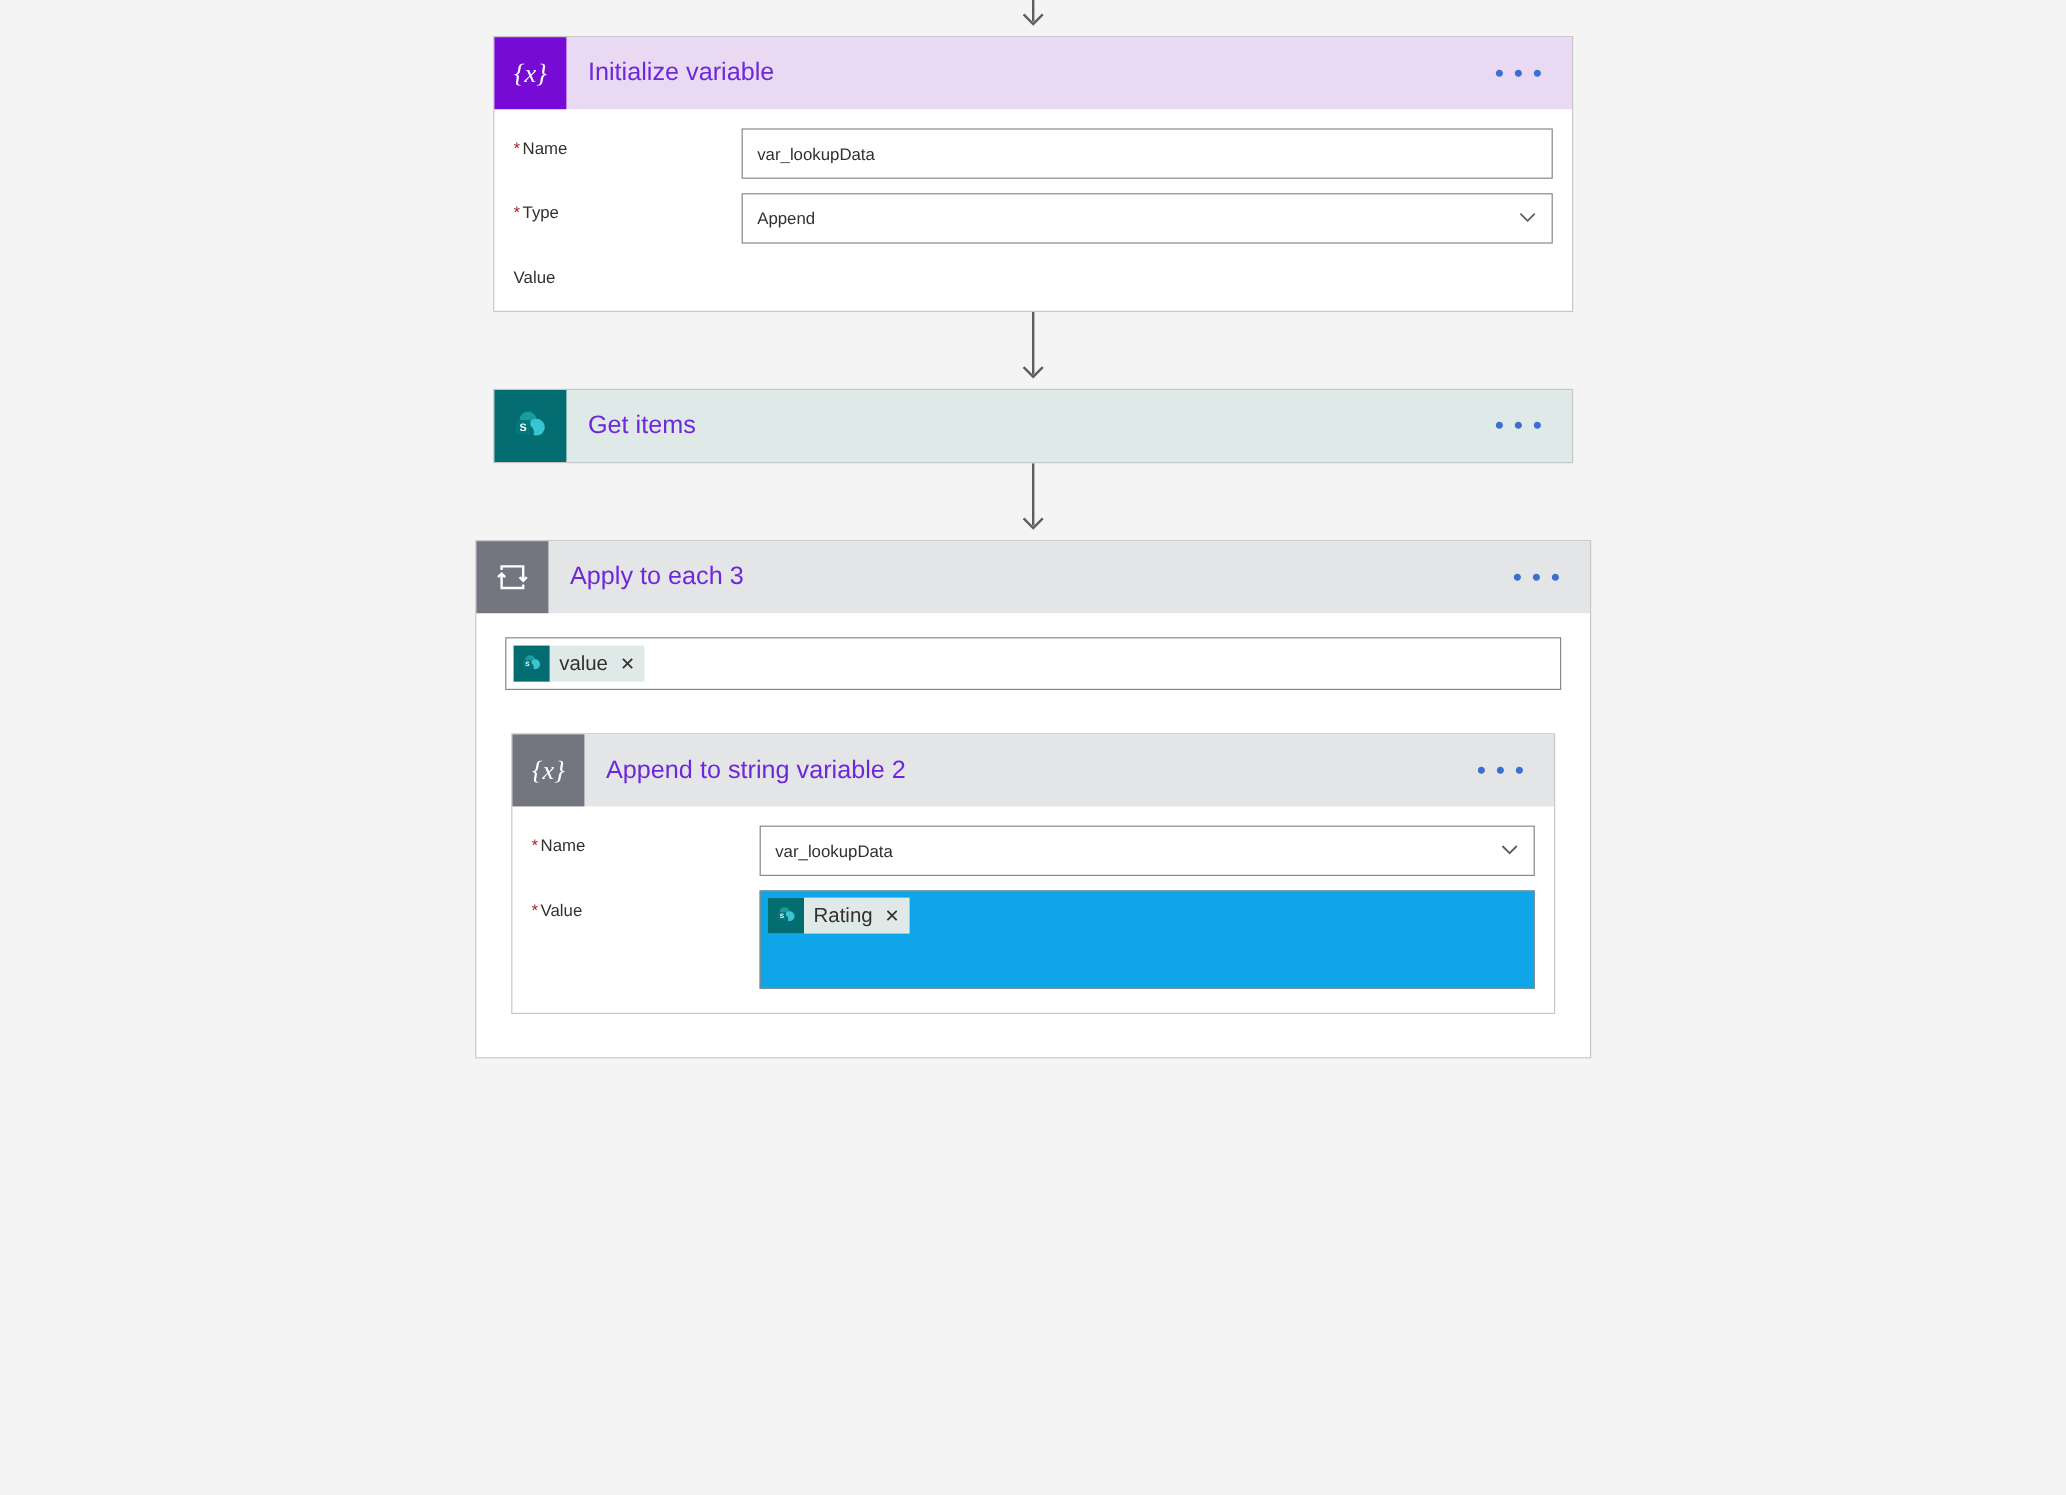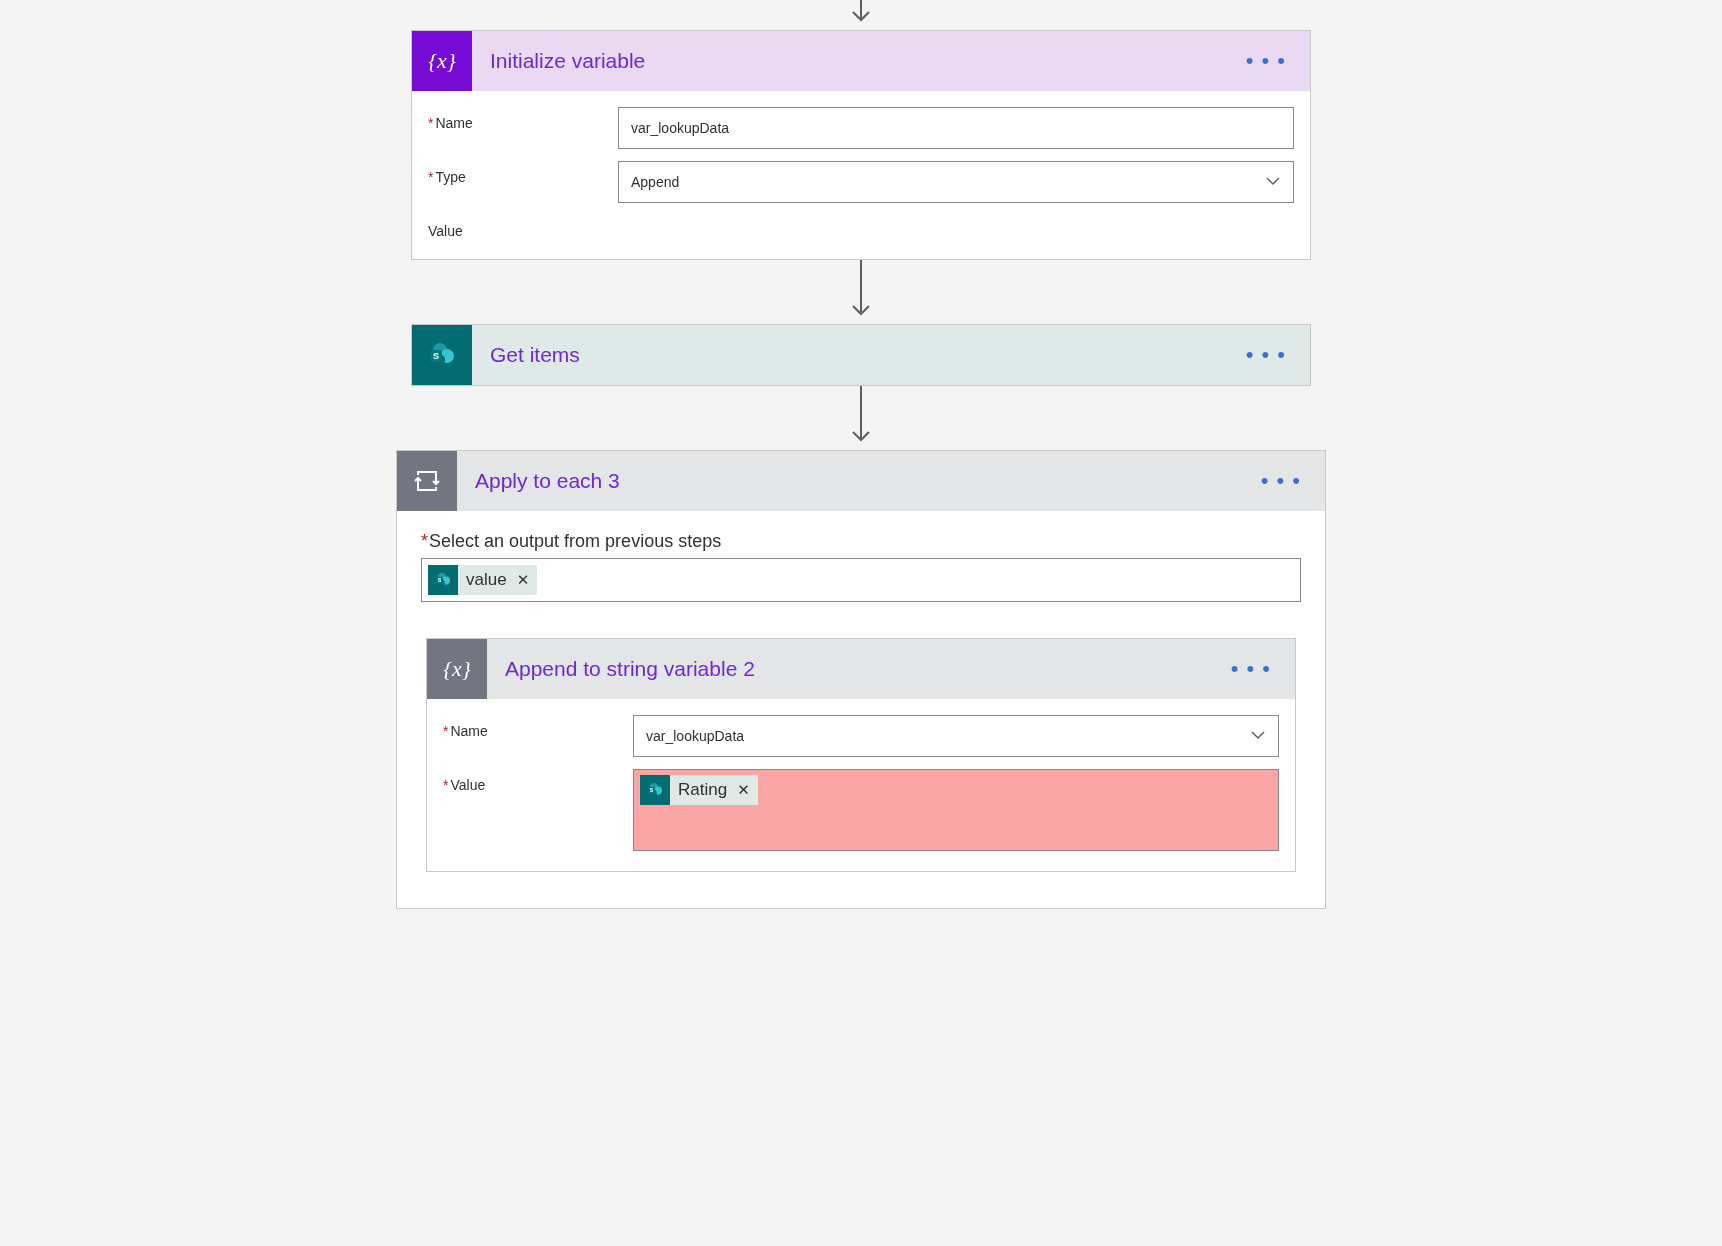--- a/index.html
+++ b/index.html
@@ -114,21 +114,21 @@
   }
   .select-input .chev { color: #605e5c; }
 
   .token-input {
     min-height: 42px;
     border: 1px solid #8a8886;
     padding: 5px 6px;
     display: flex;
     align-items: flex-start;
     flex-wrap: wrap;
-    background: #fca5a5;
+    background: #0ea5e9;
   }
   .token-input.tall { min-height: 82px; }
   .token {
     display: inline-flex;
     align-items: center;
     background: #dee9e8;
     height: 30px;
     padding-right: 8px;
     font-size: 17px;
     color: #323130;
@@ -264,21 +264,20 @@
           <polyline points="21,15 24,18 27,15" fill="none"></polyline>
           <polyline points="24,21 24,24 6,24 6,12"></polyline>
           <polyline points="3,15 6,12 9,15" fill="none"></polyline>
         </svg>
       </div>
       <div class="hdr-title">Apply to each 3</div>
       <div class="hdr-actions">•  •  •</div>
     </div>
 
     <div class="loop-body">
-      <div class="loop-label"><span class="req">*</span><span>Select an output from previous steps</span></div>
       <div class="loop-input">
         <span class="token">
           <span class="tk-icon sp-mini">
             <svg width="20" height="20" viewBox="0 0 34 34">
               <circle cx="15" cy="12" r="7" fill="#1a9ba1"></circle>
               <circle cx="22" cy="18" r="7" fill="#37c6d0"></circle>
               <circle cx="14" cy="22" r="6" fill="#036c70"></circle>
               <rect x="5" y="12" width="12" height="12" rx="1" fill="#03787c"></rect>
               <text x="11" y="21" text-anchor="middle" font-size="9" fill="#fff" font-weight="600">S</text>
             </svg>

